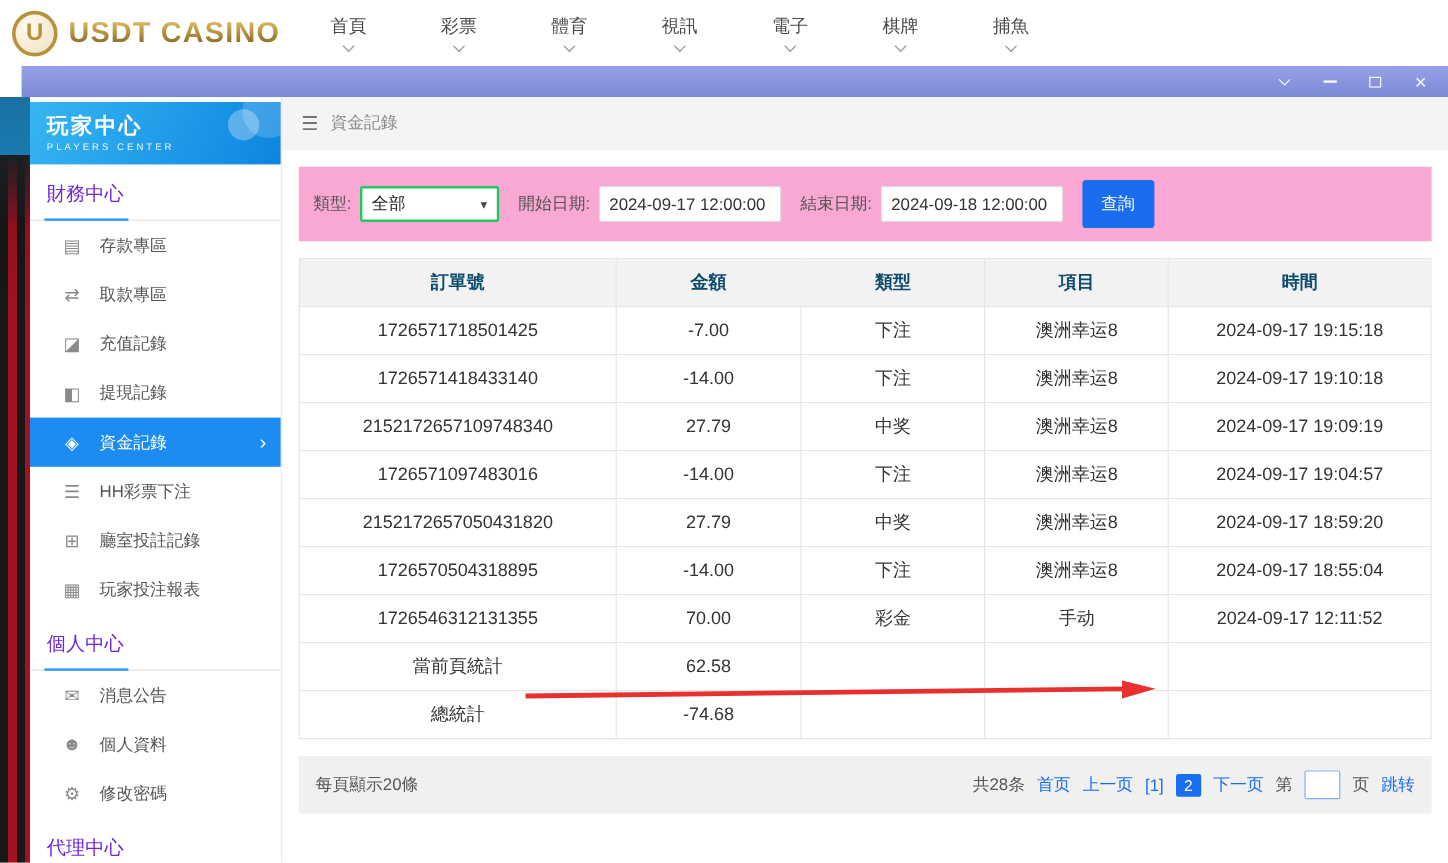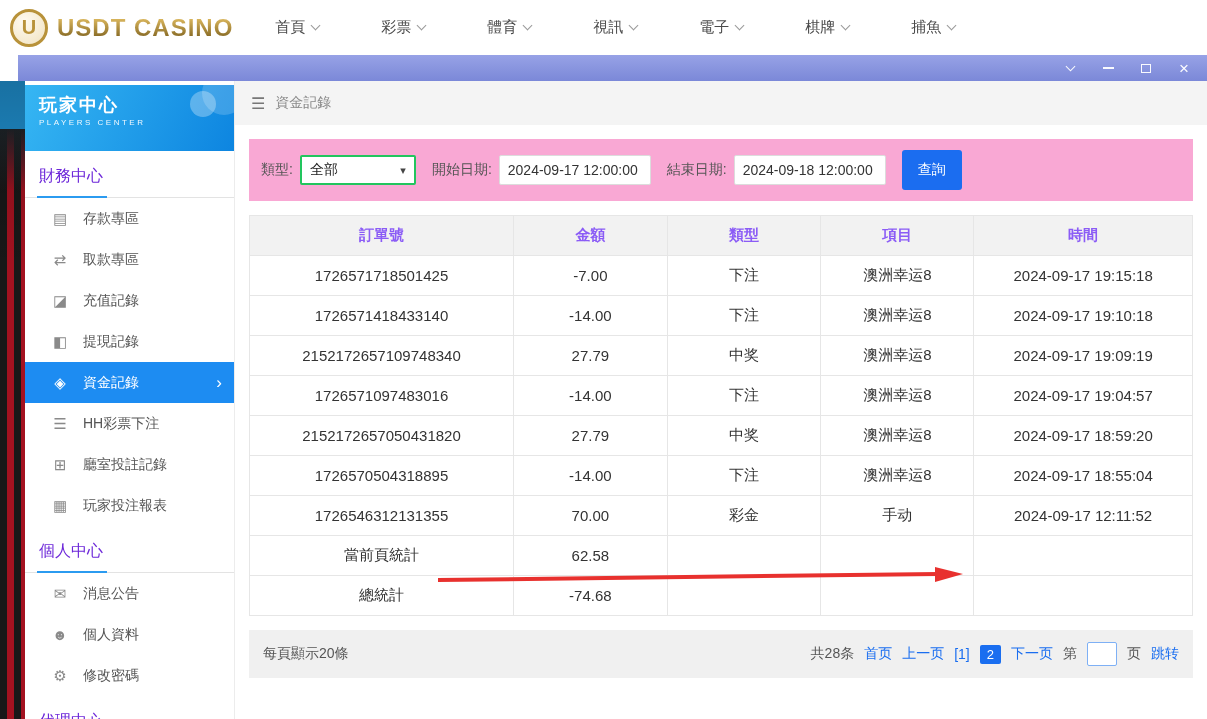--- a/index.html
+++ b/index.html
@@ -8,21 +8,21 @@
 
   
   .topnav { position:absolute; top:0; left:0; width:1207px; height:55px; background:#fff; display:flex; align-items:center; z-index:3; }
   .logo { display:flex; align-items:center; gap:9px; padding-left:10px; cursor:pointer; }
   .logo-circle { width:38px; height:38px; border-radius:50%; border:3px solid #b8923a; display:flex; align-items:center; justify-content:center;
                  color:#b8923a; font-weight:bold; font-size:20px; background:radial-gradient(circle at 35% 30%, #fffaf0, #f0e2c0); }
   .logo-text { font-size:24px; font-weight:900; letter-spacing:1px;
                background:linear-gradient(180deg,#dcb85e 15%,#7d611f 90%);
                -webkit-background-clip:text; background-clip:text; color:transparent; }
   .nav-items { display:flex; margin-left:42px; gap:62px; }
-  .nav-item { display:flex; align-items:center; gap:7px; font-size:15px; color:#4a4a4a; cursor:pointer; }
+  .nav-item { display:flex; align-items:center; gap:7px; font-size:15px; color:#4a4a4a; cursor:pointer;flex-direction:column; }
   .chev { width:7px; height:7px; border-right:1.6px solid #9a9a9a; border-bottom:1.6px solid #9a9a9a; transform:rotate(45deg); margin-top:-4px; }
 
   
   .left-strip { position:absolute; left:0; top:81px; width:25px; height:638px; z-index:1;
     background:
       linear-gradient(180deg, rgba(0,0,0,.25), rgba(0,0,0,0) 30%),
       linear-gradient(180deg, #2196d8 0 48px, rgba(0,0,0,0) 48px),
       linear-gradient(180deg, #20262b 48px, rgba(0,0,0,0) 110px),
       repeating-linear-gradient(90deg, #181818 0 7px, #a31220 7px 14px);
   }
@@ -32,21 +32,21 @@
   .titlebar { height:26px; background:linear-gradient(180deg,#97a2e6,#7b88d8); display:flex; align-items:center; justify-content:flex-end; gap:24px; padding-right:16px; }
   .tb-btn { display:flex; align-items:center; justify-content:center; width:14px; height:14px; cursor:pointer; }
   .tb-chev { width:7px; height:7px; border-right:1.6px solid rgba(255,255,255,.95); border-bottom:1.6px solid rgba(255,255,255,.95); transform:rotate(45deg); margin-top:-3px; }
   .tb-min { width:11px; height:2px; background:rgba(255,255,255,.95); }
   .tb-max { width:10px; height:9px; border:1.6px solid rgba(255,255,255,.95); }
   .tb-close { color:rgba(255,255,255,.97); font-size:17px; line-height:1; }
   .window-body { display:flex; height:638px; margin-left:7px; }
 
   
   .sidebar { width:210px; flex:none; background:#fff; border-right:1px solid #ececec; overflow:hidden; }
-  .sb-header { height:66px; margin-top:4px; background:linear-gradient(115deg,#36b6f3,#0d85e0); color:#fff; padding:8px 0 0 14px; position:relative; overflow:hidden; }
+  .sb-header { height:52px; margin-top:4px; background:linear-gradient(115deg,#36b6f3,#0d85e0); color:#fff; padding:8px 0 0 14px; position:relative; overflow:hidden; }
   .sb-header .title { font-size:18px; font-weight:bold; letter-spacing:2px; }
   .sb-header .sub { font-size:8px; letter-spacing:2.5px; opacity:.92; margin-top:1px; }
   .sb-header::before { content:""; position:absolute; right:18px; top:6px; width:26px; height:26px; border-radius:50%; background:rgba(255,255,255,.30); }
   .sb-header::after { content:""; position:absolute; right:-12px; top:-14px; width:44px; height:44px; border-radius:50%; background:rgba(255,255,255,.18); }
   .section-title { color:#6d28d9; font-size:16px; padding:15px 16px 10px 14px; border-bottom:1px solid #e3e3e3; position:relative; }
   .section-title::after { content:""; position:absolute; left:12px; bottom:-1px; width:70px; height:2px; background:#2b9bf0; }
   .sb-item { height:41px; display:flex; align-items:center; gap:14px; padding-left:26px; font-size:14px; color:#555; cursor:pointer; position:relative; }
   .sb-item .icn { width:18px; text-align:center; color:#8a8a8a; font-size:15px; }
   .sb-item.active { background:#1d8cf2; color:#fff; }
   .sb-item.active .icn { color:#fff; }
@@ -61,21 +61,21 @@
   .filter-bar { margin:14px 14px 0; background:#f9a8d4; padding:11px 12px; display:flex; align-items:center; font-size:14px; color:#555; }
   .flabel { margin-right:7px; white-space:nowrap; }
   .select-box { width:116px; height:30px; background:#fff; border:2px solid #22c55e; border-radius:2px; display:flex; align-items:center; justify-content:space-between; padding:0 8px; color:#222; margin-right:16px; cursor:pointer; }
   .select-arrow { font-size:11px; color:#444; }
   .date-input { width:152px; height:30px; border:1px solid #dcdcdc; border-radius:2px; padding:0 8px; font-size:14px; color:#333; font-family:"Liberation Sans",sans-serif; margin-right:16px; background:#fff; }
   .search-btn { height:40px; padding:0 16px; background:#1b6df0; color:#fff; border:none; border-radius:3px; font-size:14px; cursor:pointer; font-family:"Liberation Sans",sans-serif; }
 
   .table-wrap { margin:14px; }
   table { width:100%; border-collapse:collapse; font-size:15px; color:#333; table-layout:fixed; }
   th, td { border:1px solid #e6e6e6; text-align:center; height:40px; padding:0 6px; overflow:hidden; white-space:nowrap; }
-  th { background:#f2f2f2; font-weight:bold; color:#8b5cf6; }
+  th { background:#f2f2f2; font-weight:bold; color:#0c4a6e; }
   td { background:#fff; }
 
   .footer-bar { margin:0 14px; background:#f0f0f0; padding:12px 14px; display:flex; justify-content:space-between; align-items:center; font-size:14px; color:#555; }
   .pagination { display:flex; align-items:center; gap:10px; }
   .pg-text { color:#555; }
   .pg-link { color:#1a6ef0; cursor:pointer; }
   .pg-current { background:#1a6ef0; color:#fff; padding:2px 7px; border-radius:2px; font-size:13px; cursor:pointer; }
   .jump-input { width:30px; height:24px; border:1px solid #7eb0f5; border-radius:2px; background:#fff; }
 
   

